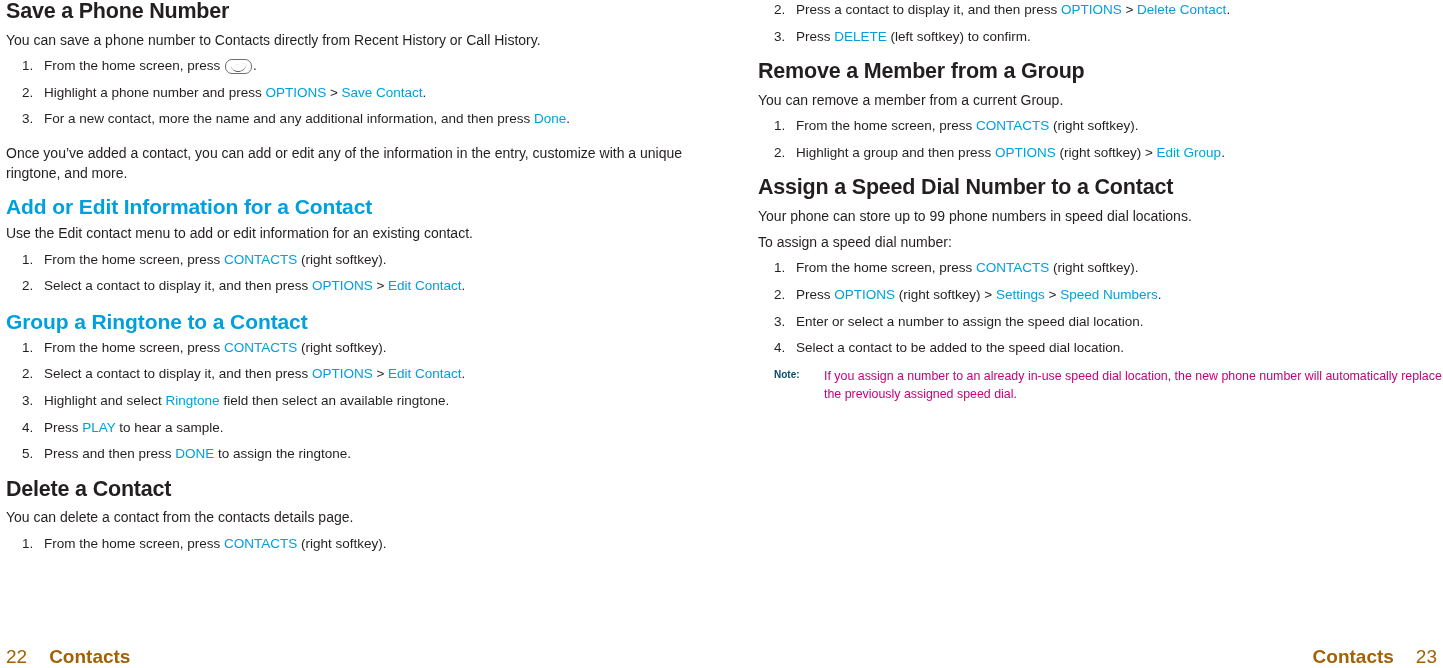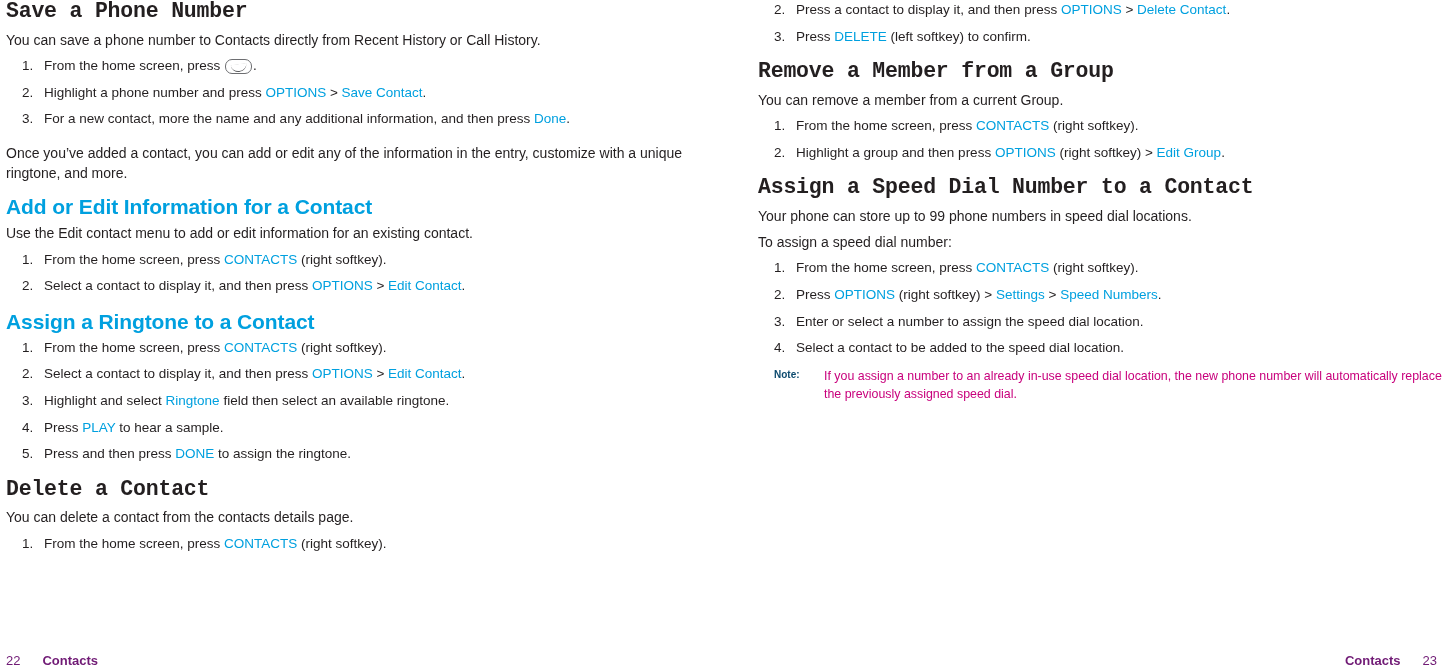--- a/index.html
+++ b/index.html
@@ -24,21 +24,20 @@
   .col-left  { left: 6px; }
   .col-right { left: 758px; }
 
   h1.sect {
     font-size: 21.5px;
     font-weight: bold;
     color: #231f20;
     margin: 0 0 6px 0;
     letter-spacing: -0.2px;
     line-height: 1.1;
-    font-family: Liberation Mono, monospace;
   }
   h2.sub {
     font-size: 21px;
     font-weight: bold;
     color: #00a0df;
     margin: 0 0 4px 0;
     letter-spacing: -0.1px;
     line-height: 1.15;
   }
   p.body {
@@ -114,22 +113,22 @@
     font-size: 12.4px;
     color: #c8007c;
     line-height: 1.45;
   }
 
   
   .footer {
     position: absolute;
     bottom: 0;
     height: 26px;
-    font-size: 13px;
-    color: #701a75;
+    font-size: 19px;
+    color: #a16207;
   }
   .footer .num { font-weight: normal; }
   .footer .chap { font-weight: bold; }
   .footer-left {
     left: 6px;
     width: 690px;
     display: flex;
     gap: 22px;
     align-items: flex-end;
   }
@@ -165,21 +164,21 @@
 
     <h2 class="sub">Add or Edit Information for a Contact</h2>
     <p class="body">Use the Edit contact menu to add or edit information for an existing contact.</p>
     <ol class="steps">
         <li><span>From the home screen, press </span><span class="blue">CONTACTS</span><span> (right softkey).</span></li>
         <li><span>Select a contact to display it, and then press </span><span class="blue">OPTIONS</span><span> &gt; </span><span class="blue">Edit Contact</span><span>.</span></li>
       </ol>
 
     <div class="gap-sm"></div>
 
-    <h2 class="sub">Assign a Ringtone to a Contact</h2>
+    <h2 class="sub">Group a Ringtone to a Contact</h2>
     <ol class="steps">
         <li><span>From the home screen, press </span><span class="blue">CONTACTS</span><span> (right softkey).</span></li>
         <li><span>Select a contact to display it, and then press </span><span class="blue">OPTIONS</span><span> &gt; </span><span class="blue">Edit Contact</span><span>.</span></li>
         <li><span>Highlight and select </span><span class="blue">Ringtone</span><span> field then select an available ringtone.</span></li>
         <li><span>Press </span><span class="blue">PLAY</span><span> to hear a sample.</span></li>
         <li><span>Press and then press </span><span class="blue">DONE</span><span> to assign the ringtone.</span></li>
       </ol>
 
     <div class="gap-sm"></div>
 

